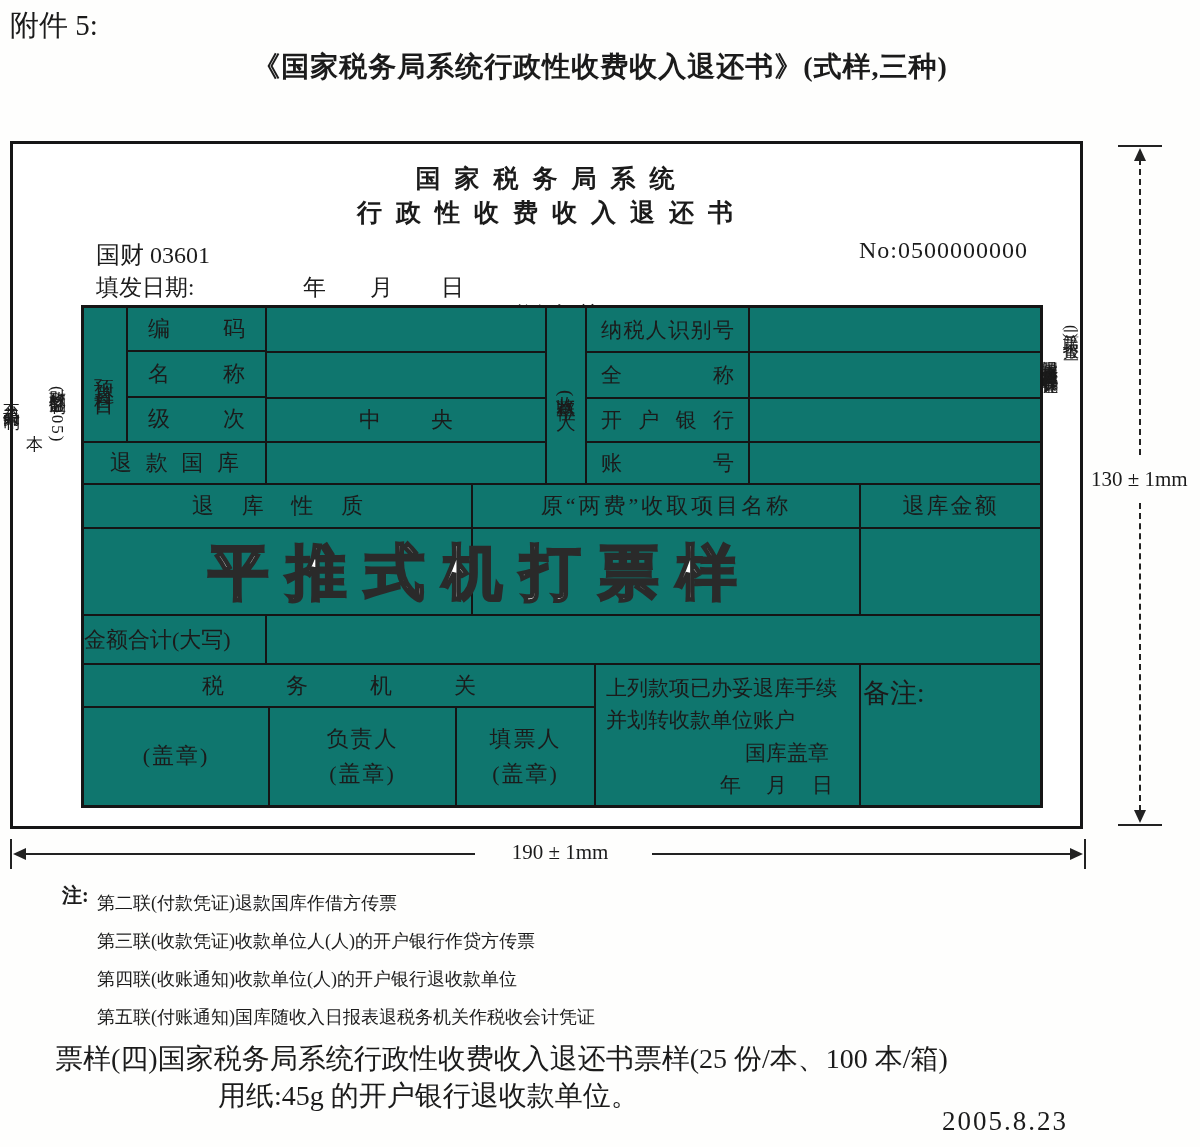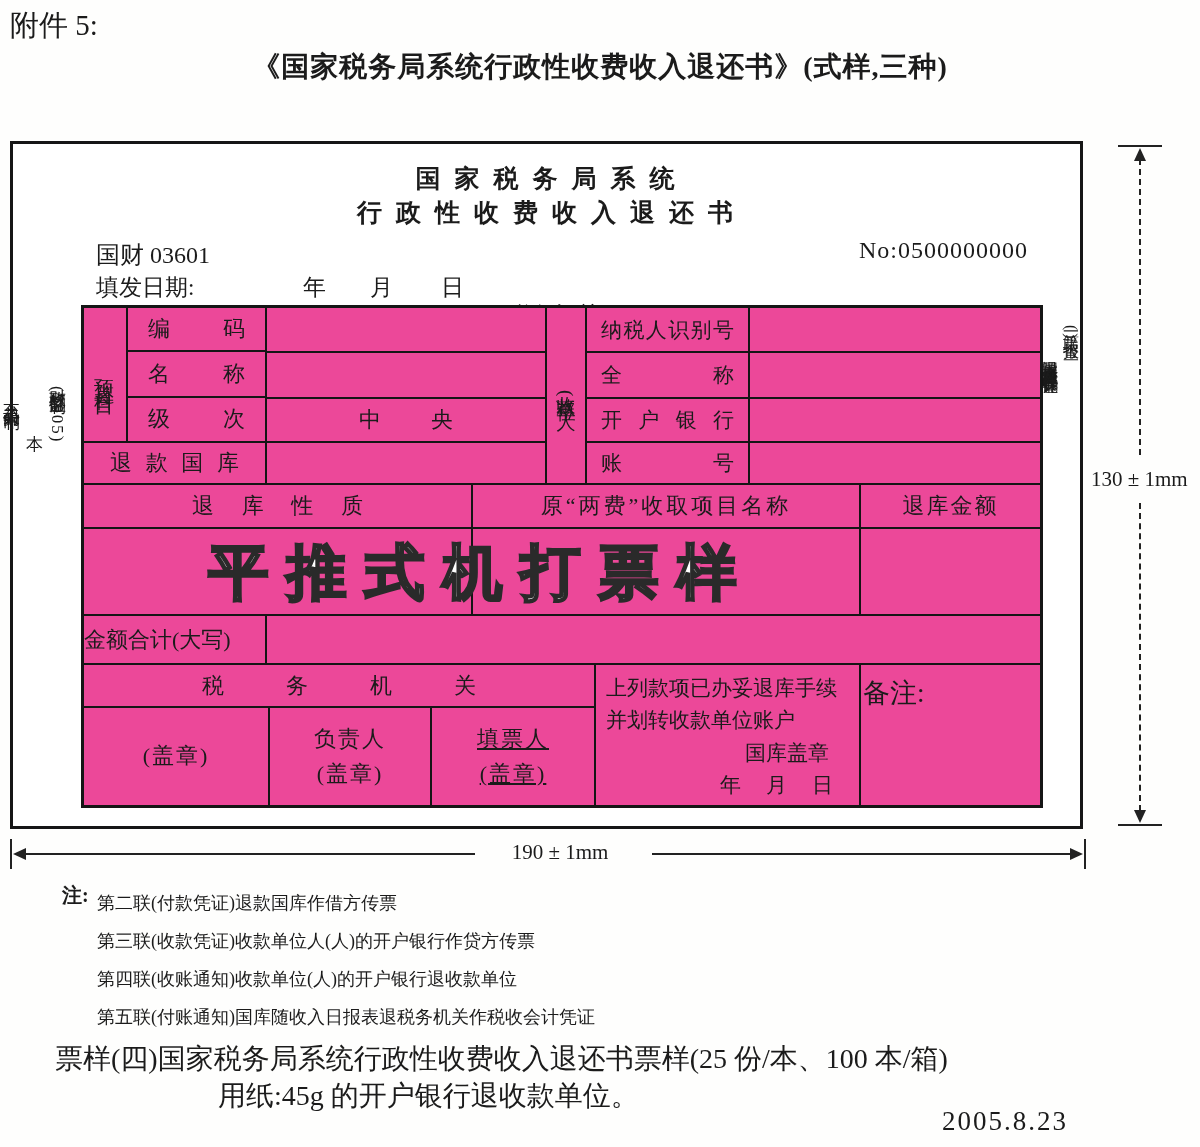--- a/index.html
+++ b/index.html
@@ -37,21 +37,21 @@
   .lm-gap1 { margin-top:46px; }
   .lm-gap2 { margin-top:14px; }
   .right-margin { position:absolute; left:1038px; top:178px; height:500px; width:30px;
                   font-size:16px; letter-spacing:1px; }
   .right-margin span { display:block; }
   .rm-gap { margin-top:26px; }
 
   
   .itable { position:absolute; left:68px; top:161px; width:962px; height:503px;
             border:3px solid #151515; display:flex; flex-direction:column;
-            font-size:22px; background:#ec4899; }
+            font-size:22px; background:#0f766e; }
   .br { border-right:2px solid #151515; }
   .bb { border-bottom:2px solid #151515; }
 
   .sec1 { display:flex; height:181px; }
   .s1-left { width:183px; display:flex; flex-direction:column; }
   .s1-top  { height:135px; display:flex; border-bottom:2px solid #151515; }
   .cell-budget { width:44px; display:flex; align-items:center; justify-content:center;
                  font-size:20px; letter-spacing:6px; }
   .s1-labels { flex:1; display:flex; flex-direction:column; }
   .lrow { display:flex; align-items:center; }
@@ -93,21 +93,21 @@
              font-size:22px; }
   .t-value { flex:1; }
 
   .sec3 { flex:1; display:flex; border-top:2px solid #151515; }
   .s3-left { width:512px; display:flex; flex-direction:column; }
   .s3-head { height:43px; display:flex; align-items:center; border-bottom:2px solid #151515; }
   .s3-head .jlabel { padding:0 118px; }
   .s3-cells { flex:1; display:flex; }
   .sc { display:flex; flex-direction:column; align-items:center; justify-content:center;
         font-size:22px; line-height:1.55; letter-spacing:2px; }
-  .sc1 { width:186px; } .sc2 { width:162px; } .sc3 { flex:1;text-decoration:underline; }
+  .sc1 { width:186px; } .sc2 { width:187px; } .sc3 { flex:1; }
   .s3-mid { width:265px; padding:8px 10px 4px 10px; font-size:21px; line-height:1.5; }
   .tn-right  { text-align:right; padding-right:20px; margin-top:2px; }
   .tn-right2 { text-align:right; padding-right:14px; letter-spacing:2px; }
   .s3-remarks { flex:1; padding:10px 2px; font-size:27px; }
 
   
   .dimv { position:absolute; left:1128px; top:145px; width:24px; height:681px; }
   .dimv .cap { position:absolute; left:-10px; width:44px; height:2px; background:#222; }
   .cap-t { top:0; } .cap-b { bottom:0; }
   .dimv .seg { position:absolute; left:11px; width:0; border-left:2px dashed #222; }

